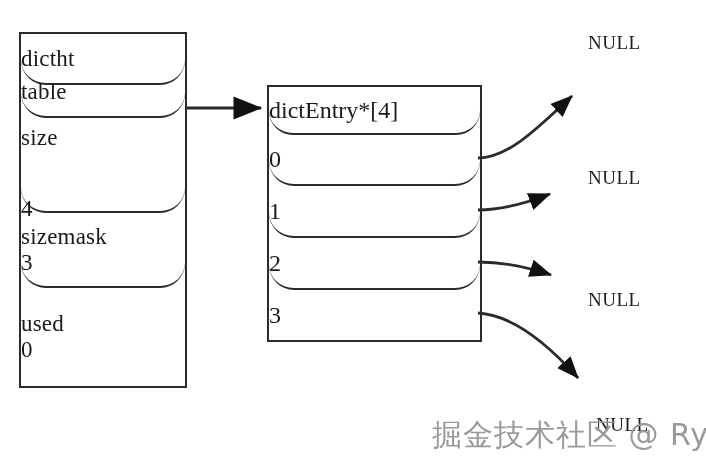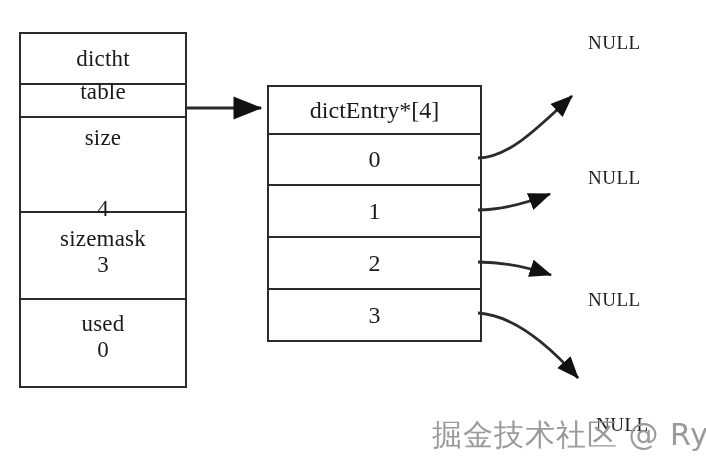--- a/index.html
+++ b/index.html
@@ -39,42 +39,43 @@
     width: 215px;
     height: 257px;
   }
   .struct-row {
     position: absolute;
     left: 0;
     box-sizing: border-box;
     width: 100%;
     display: flex;
     flex-direction: column;
-    align-items: center;
+    align-items: flex-start;
     justify-content: center;
     border-bottom: 2px solid #2b2b2b;
     background: transparent;
+    border-radius: 25px;
   }
   .struct-row.last {
     border-bottom: none;
   }
   .field-name {
     font-size: 23px;
     line-height: 26px;
     letter-spacing: 0.2px;
   }
   .field-value {
     font-size: 23px;
     line-height: 26px;
   }
   
   #row-dictht   { top: 0px;   height: 51px; }
   #row-table    { top: 34px;  height: 50px; }
   #row-size     { top: 101px; height: 78px; gap: 45px; }
-  #row-sizemask { top: 171px; height: 95px; }
+  #row-sizemask { top: 179px; height: 75px; }
   #row-used     { top: 254px; height: 98px; font-family: Liberation Serif, serif; }
   
   #arr-header { top: 0px;   height: 48px; }
   #arr-0      { top: 48px;  height: 51px; }
   #arr-1      { top: 99px;  height: 52px; }
   #arr-2      { top: 151px; height: 52px; }
   #arr-3      { top: 203px; height: 50px; }
   .array-header-label {
     font-size: 24px;
     line-height: 27px;

